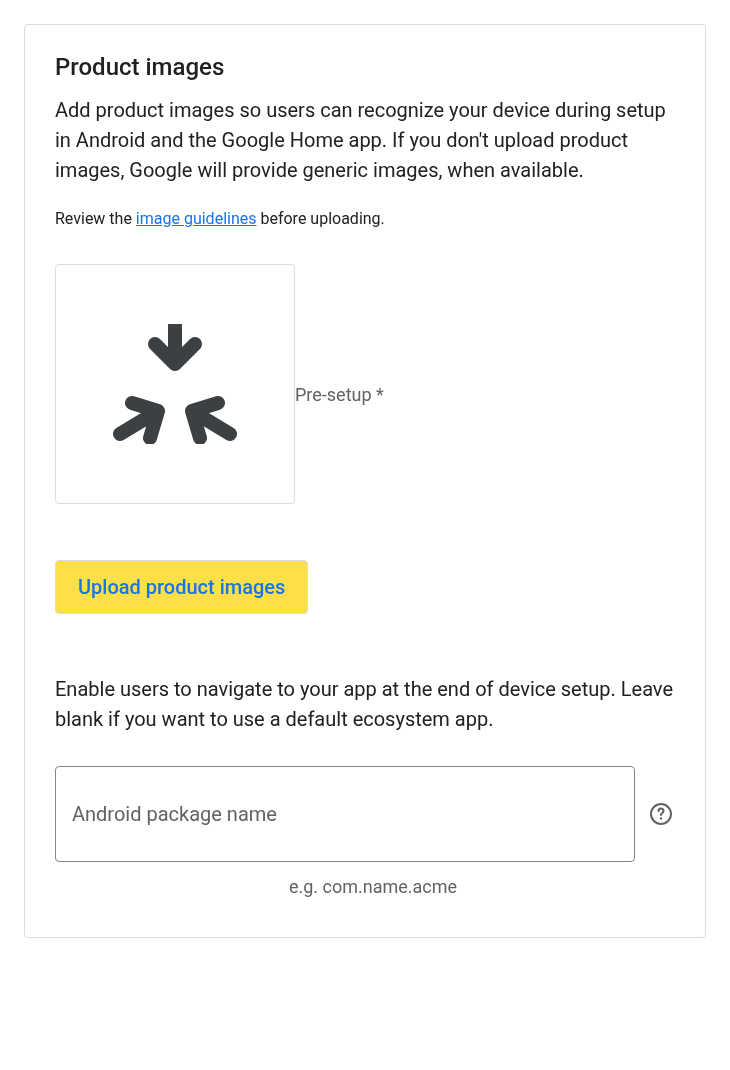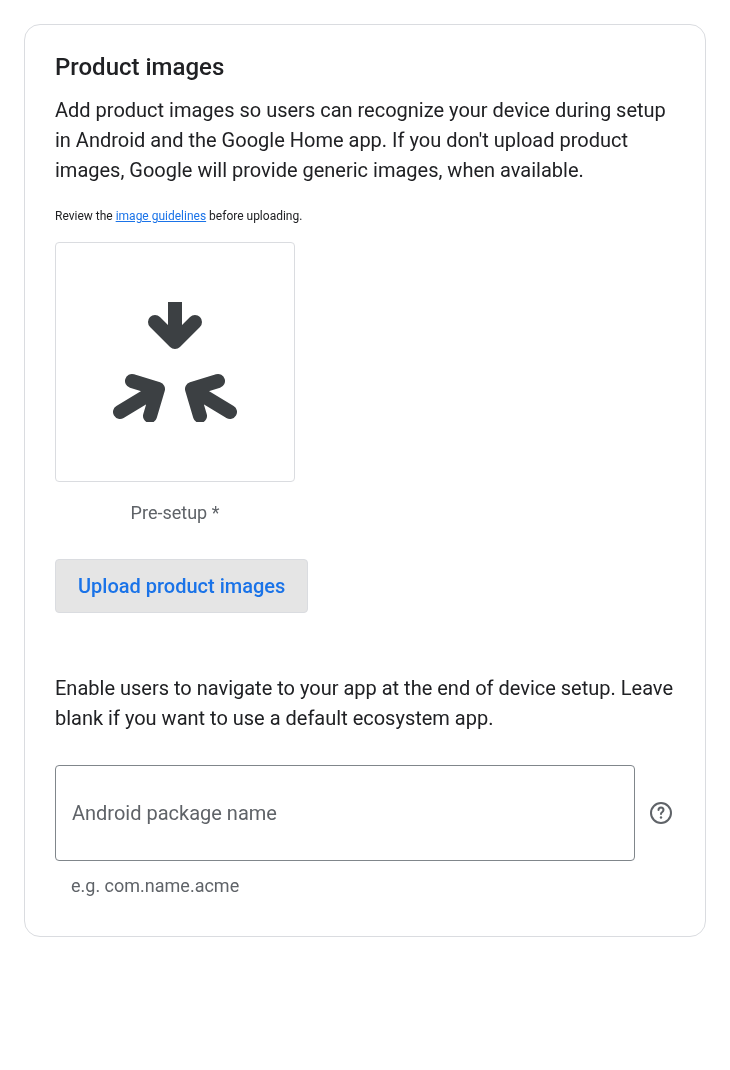--- a/index.html
+++ b/index.html
@@ -8,53 +8,52 @@
       padding: 0;
     }
     body {
       font-family: 'Google Sans', 'Roboto', -apple-system, BlinkMacSystemFont, sans-serif;
       background: #fff;
       padding: 24px;
       width: 730px;
     }
     .card {
       border: 1px solid #dadce0;
-      border-radius: 16px;
+      border-radius: 4px;
       padding: 28px 30px 40px 30px;
     }
     .section-title {
       font-size: 24px;
       font-weight: 500;
       color: #202124;
       margin-bottom: 14px;
     }
     .section-desc {
       font-size: 20px;
       line-height: 1.5;
       color: #202124;
       margin-bottom: 24px;
     }
     .review-line {
-      font-size: 12px;
+      font-size: 16px;
       color: #202124;
-      margin-bottom: 19px;
+      margin-bottom: 36px;
     }
     .link {
       color: #1a73e8;
       text-decoration: underline;
       cursor: pointer;
     }
     .image-row {
       display: flex;
       gap: 36px;
       margin-bottom: 36px;
     }
     .image-item {
       display: flex;
-      flex-direction: column;
       align-items: center;
     }
     .image-box {
       width: 240px;
       height: 240px;
       border: 1px solid #dadce0;
       border-radius: 4px;
       display: flex;
       align-items: center;
       justify-content: center;
@@ -68,21 +67,21 @@
       font-size: 18px;
       color: #5f6368;
     }
     .upload-btn {
       display: inline-block;
       border: 1px solid #dadce0;
       border-radius: 4px;
       padding: 14px 22px;
       font-size: 20px;
       color: #1a73e8;
-      background: #e5e5e5;
+      background: #fde047;
       cursor: pointer;
       font-family: inherit;
       font-weight: 500;
     }
     .spacer {
       height: 60px;
     }
     .input-row {
       display: flex;
       align-items: center;
@@ -108,20 +107,21 @@
       height: 24px;
       color: #5f6368;
       cursor: pointer;
       flex-shrink: 0;
     }
     .hint-text {
       font-size: 18px;
       color: #5f6368;
       margin-top: 14px;
       margin-left: 16px;
+      text-align: center;
     }
   </style>
 </head>
 <body>
 
 <div class="card">
 
   <h2 class="section-title">Product images</h2>
 
   <p class="section-desc">Add product images so users can recognize your device during setup in Android and the Google Home app. If you don't upload product images, Google will provide generic images, when available.</p>

